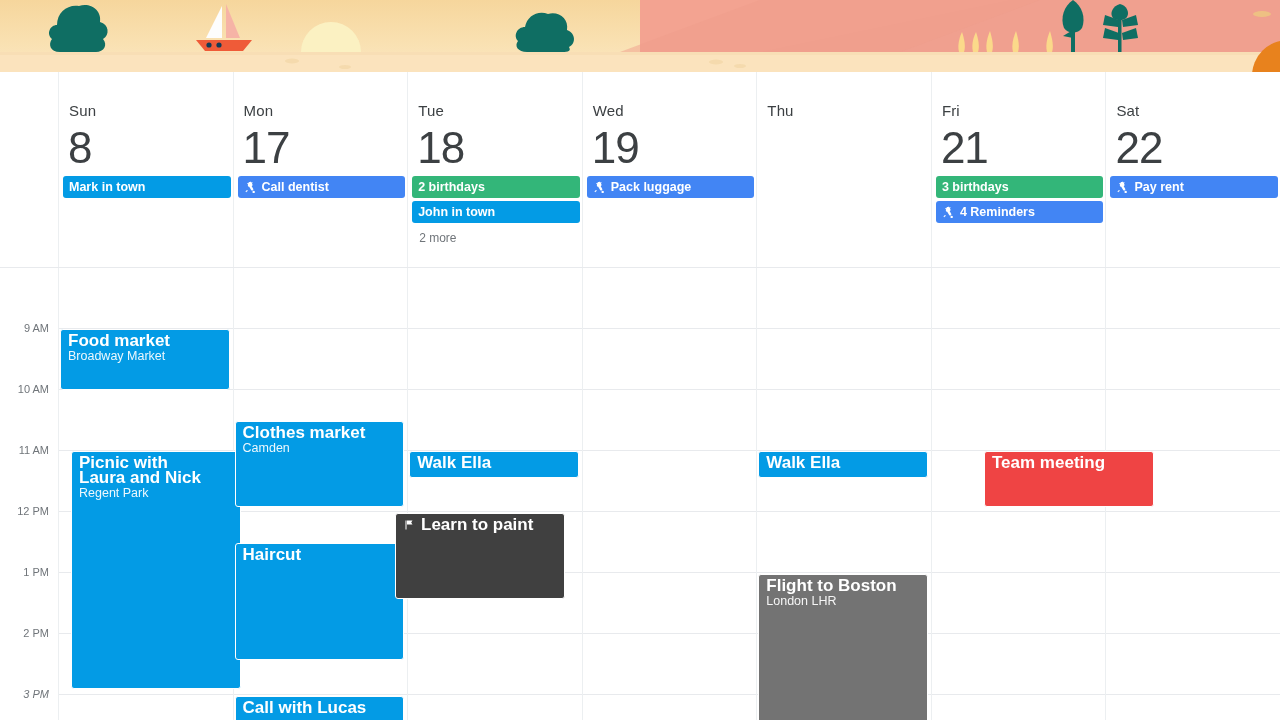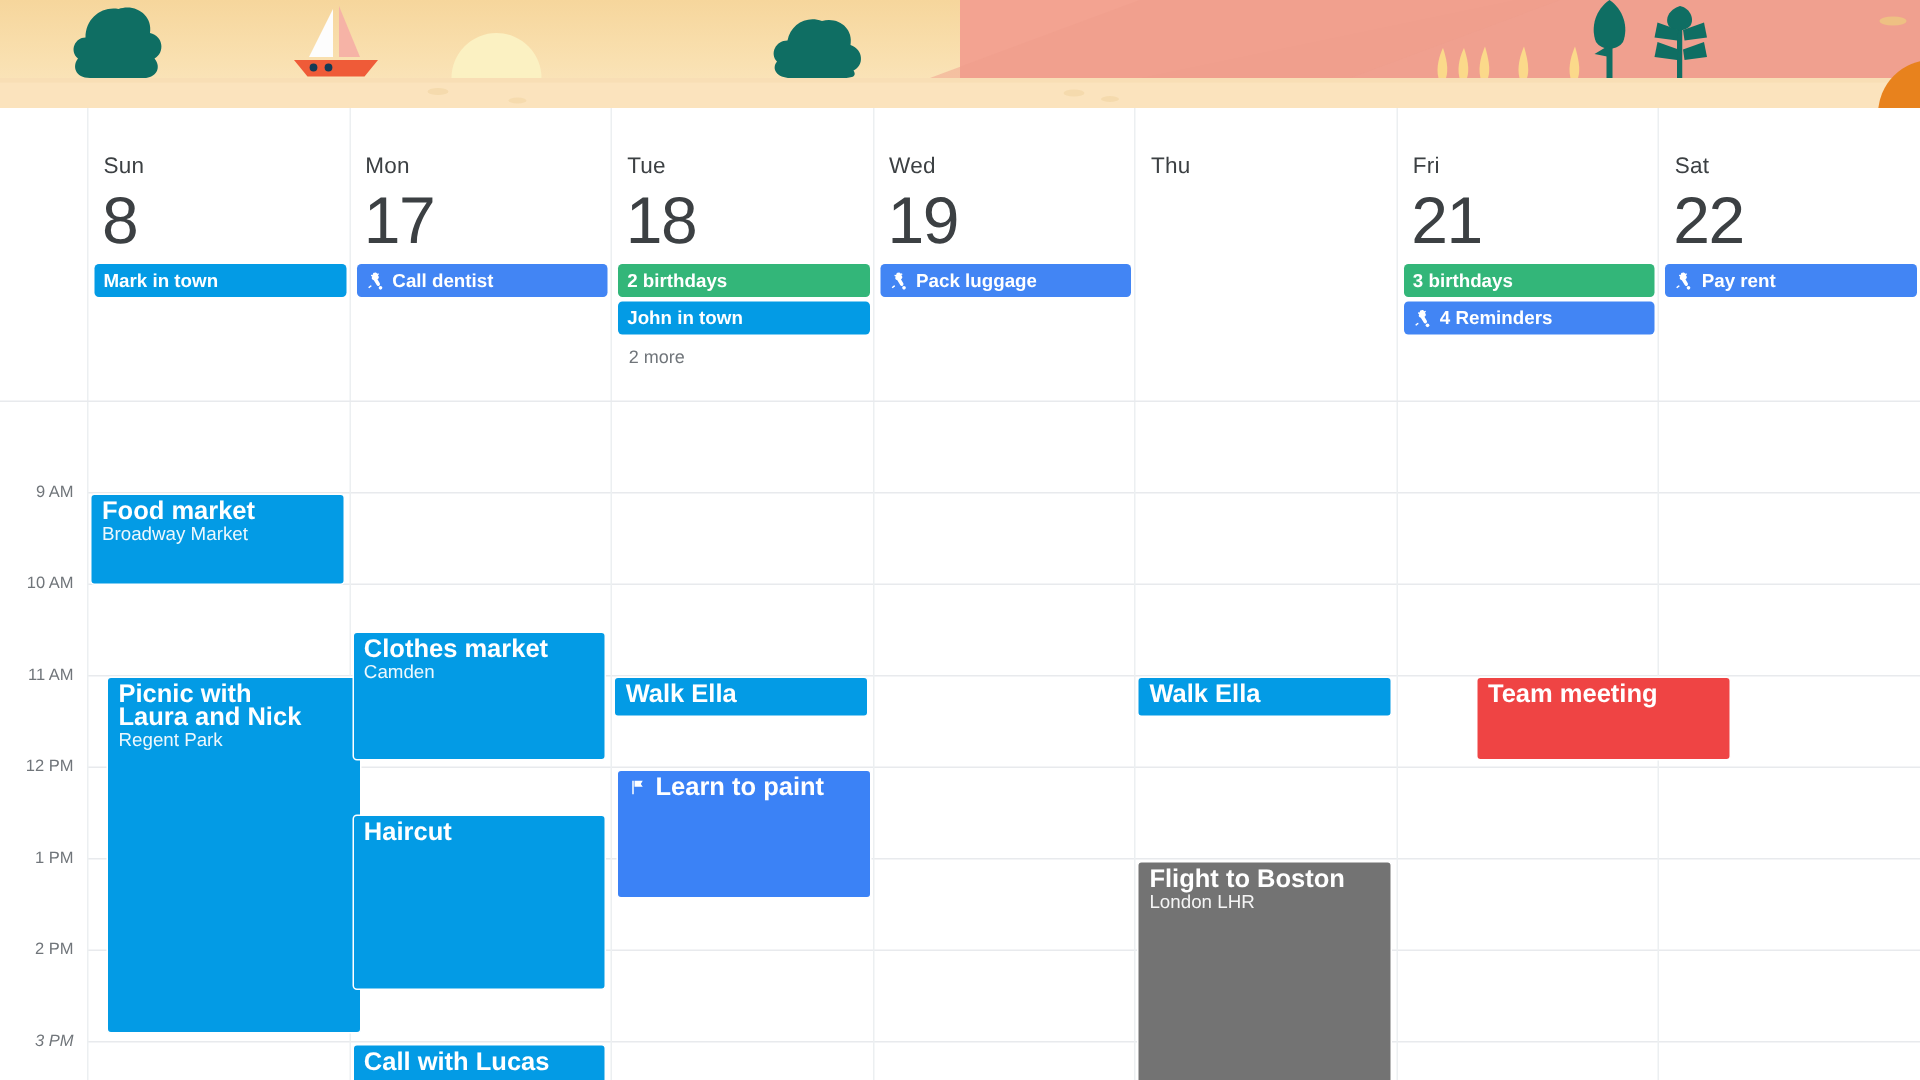--- a/index.html
+++ b/index.html
@@ -336,21 +336,21 @@
         </div>
         <div class="ev" style="background: rgb(3, 155, 229); left: 234.571px; width: 169.571px; top: 275px; height: 117px;">
           <div class="ev-title">Haircut</div>
         </div>
         <div class="ev" style="background: rgb(3, 155, 229); left: 234.571px; width: 169.571px; top: 428px; height: 44px;">
           <div class="ev-title">Call with Lucas</div>
         </div>
         <div class="ev" style="background: rgb(3, 155, 229); left: 409.143px; width: 169.571px; top: 183px; height: 27px;">
           <div class="ev-title">Walk Ella</div>
         </div>
-        <div class="ev withicon" style="background: #3b82f6; left: 411px; width: 169.571px; top: 245px; height: 86px;">
+        <div class="ev withicon" style="background: #404040; left: 395px; width: 169.571px; top: 245px; height: 86px;">
           <div class="ev-title"><span class="ev-ic"><svg width="12" height="12" viewBox="0 0 24 24" fill="#fff" aria-hidden="true">
                 <path d="M5 3h2v18H5z"></path>
                 <path d="M8 3h11l-2.6 4.2L19 11H8z"></path>
               </svg></span><span>Learn to paint</span></div>
         </div>
         <div class="ev" style="background: rgb(3, 155, 229); left: 758.286px; width: 169.571px; top: 183px; height: 27px;">
           <div class="ev-title">Walk Ella</div>
         </div>
         <div class="ev" style="background: #737373; left: 758.286px; width: 169.571px; top: 306px; height: 162px;">
           <div class="ev-title">Flight to Boston</div>

